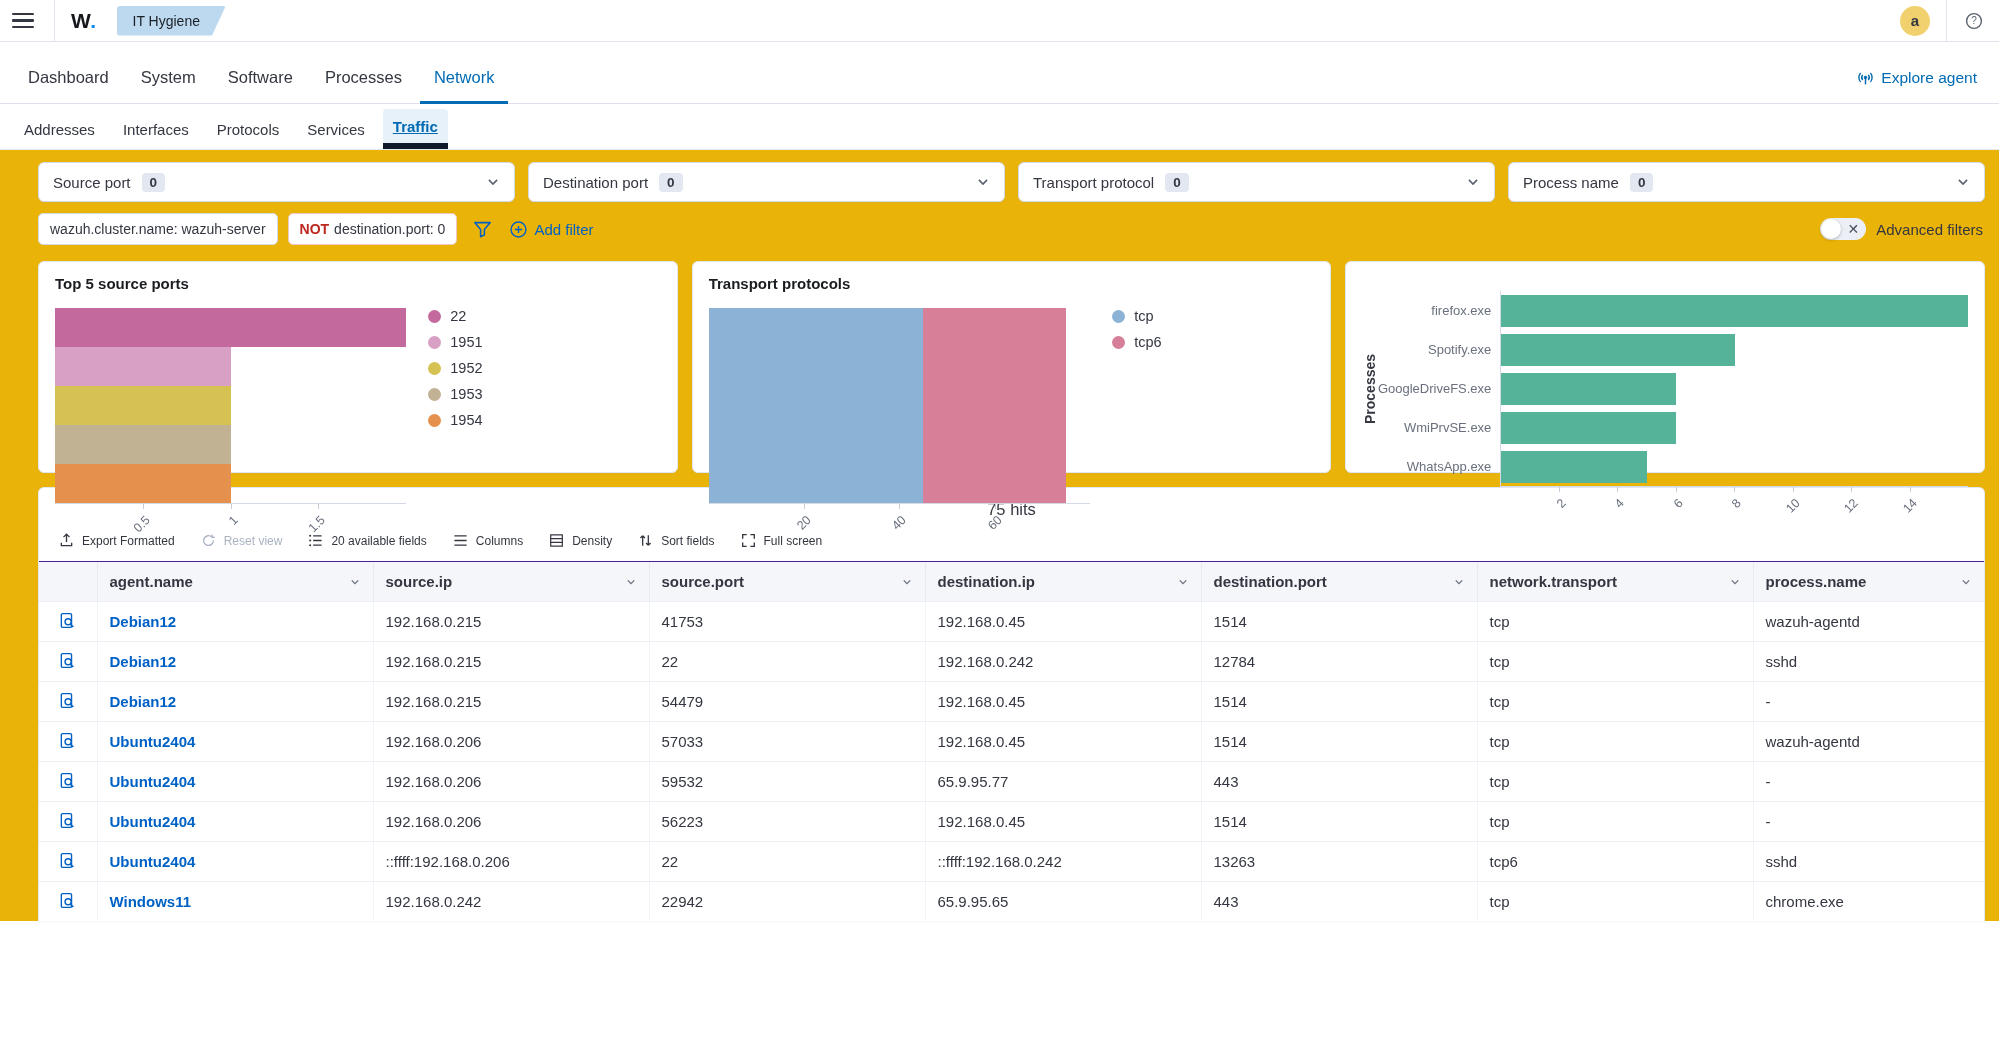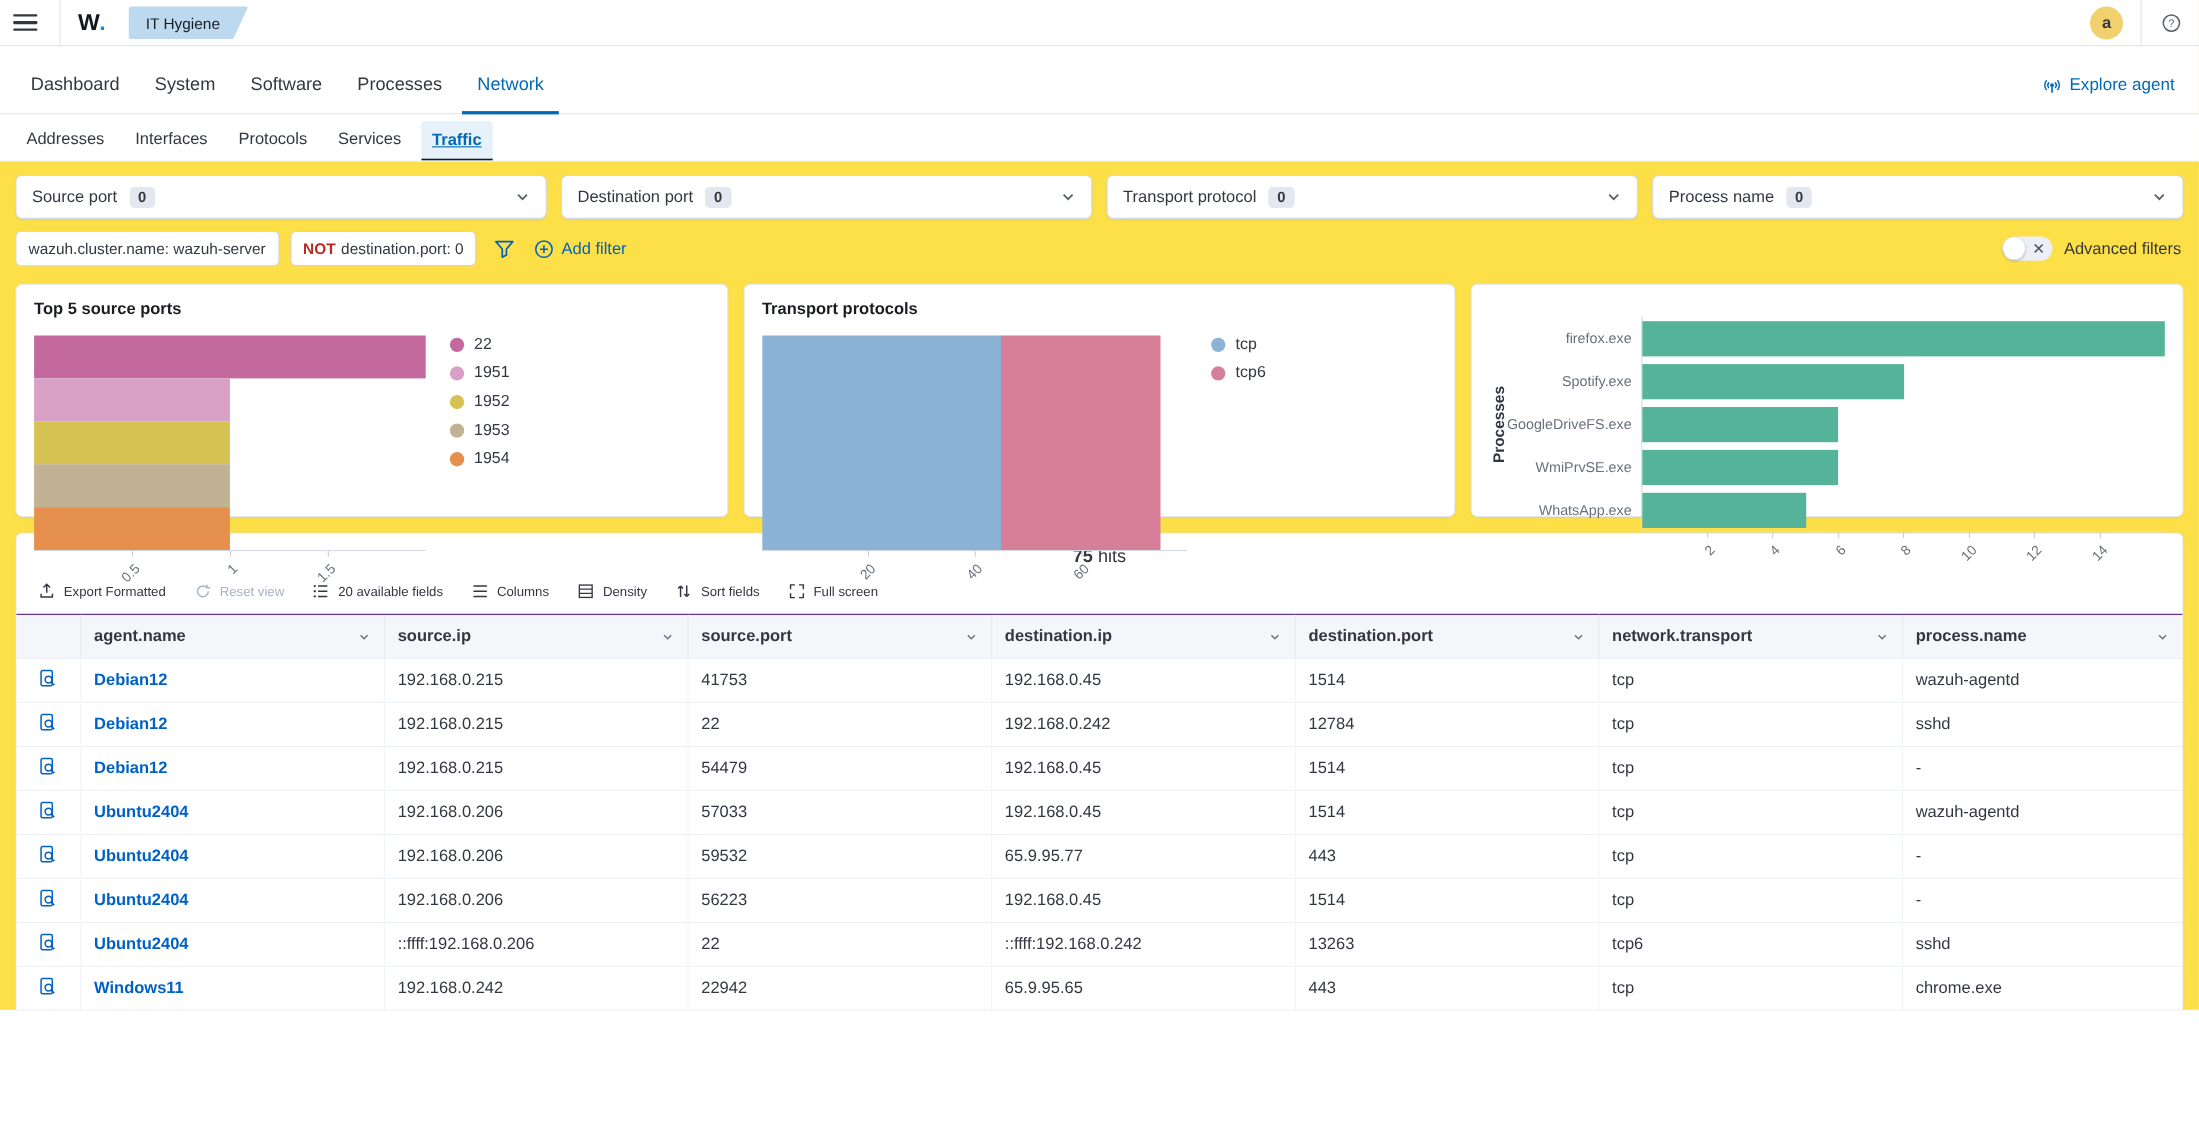--- a/index.html
+++ b/index.html
@@ -25,23 +25,23 @@
   .mainnav { display:flex; align-items:flex-end; border-bottom:1px solid #dde2ea; padding:0 12px; height:62px; }
   .main-tab { padding:0 16px 16px; font-size:16.5px; color:#343741; cursor:pointer; position:relative; }
   .main-tab.active { color:#006bb4; font-weight:500; }
   .main-tab.active::after { content:""; position:absolute; left:2px; right:2px; bottom:-1px; height:3px; background:#006bb4; }
   .explore { margin-left:auto; display:flex; align-items:center; gap:7px; color:#006bb4; font-size:15.5px; padding:0 10px 16px; cursor:pointer; }
 
   
   .subnav { display:flex; align-items:flex-end; padding:5px 14px 0; gap:8px; border-bottom:1px solid #e6eaf1; background:#fff; }
   .sub-tab { font-size:15px; padding:9px 10px 11px; color:#343741; cursor:pointer; }
   .sub-tab.active { background:#e6f1fa; color:#006bb4; font-weight:600; text-decoration:underline; border-radius:4px 4px 0 0;
-                    border-bottom:2px solid #0f172a; padding-bottom:8px; }
-
-  .content { background:#fde047; }
+                    border-bottom:6px solid #0f172a; padding-bottom:8px; }
+
+  .content { background:#eab308;padding-left:24px; }
 
   
   .selects { display:flex; gap:13px; padding:12px 14px 0; }
   .select-box { flex:1; height:40px; background:#fff; border:1px solid #d3dae6; border-radius:6px; display:flex; align-items:center;
                 padding:0 14px; gap:11px; font-size:15px; cursor:pointer; box-shadow:0 1px 2px rgba(152,162,179,.12); }
   .count-badge { background:#e2e7f0; border-radius:4px; padding:2px 8px; font-size:13.5px; font-weight:700; color:#343741; }
   .select-chevron { margin-left:auto; color:#5a6270; }
 
   
   .pillsrow { display:flex; align-items:center; padding:11px 16px 12px 14px; gap:10px; }
@@ -85,21 +85,21 @@
   .cat { height:39px; display:flex; align-items:center; justify-content:flex-end; padding-right:9px; color:#69707d; font-size:13px;
          white-space:nowrap; }
   .plot3 { flex:1; position:relative; border-left:1px solid #d3dae6; }
   .bar3-slot { height:39px; display:flex; align-items:center; }
   .bar3 { height:32px; }
 
   
   .table-panel { margin:14px 14px 0; background:#fff; border:1px solid #e3e8ef; border-radius:6px 6px 0 0; border-bottom:none;
                  box-shadow:0 1px 2px rgba(152,162,179,.10); }
   .hits { text-align:center; font-size:16.5px; padding:12px 0 4px; }
-  .hits b { font-weight:700;text-align:right; }
+  .hits b { font-weight:400;text-align:right; }
   .toolbar { display:flex; gap:26px; padding:10px 20px 13px; font-size:12px; }
   .tool { display:flex; align-items:center; gap:8px; color:#343741; cursor:pointer; white-space:nowrap; }
   .tool svg { color:#343741; }
   .tool.disabled, .tool.disabled svg { color:#a9b2c1; cursor:default; }
   table { width:100%; border-collapse:collapse; table-layout:fixed; font-size:15px; }
   thead th { background:#f4f6fa; font-weight:700; text-align:left; padding:11px 12px; border-top:1px solid #4c1d95;
              border-left:1px solid #e6eaf1; color:#343741; cursor:pointer; }
   thead th:first-child { border-left:none; }
   .th-inner { display:flex; align-items:center; }
   .th-inner .hchev { margin-left:auto; color:#69707d; }

